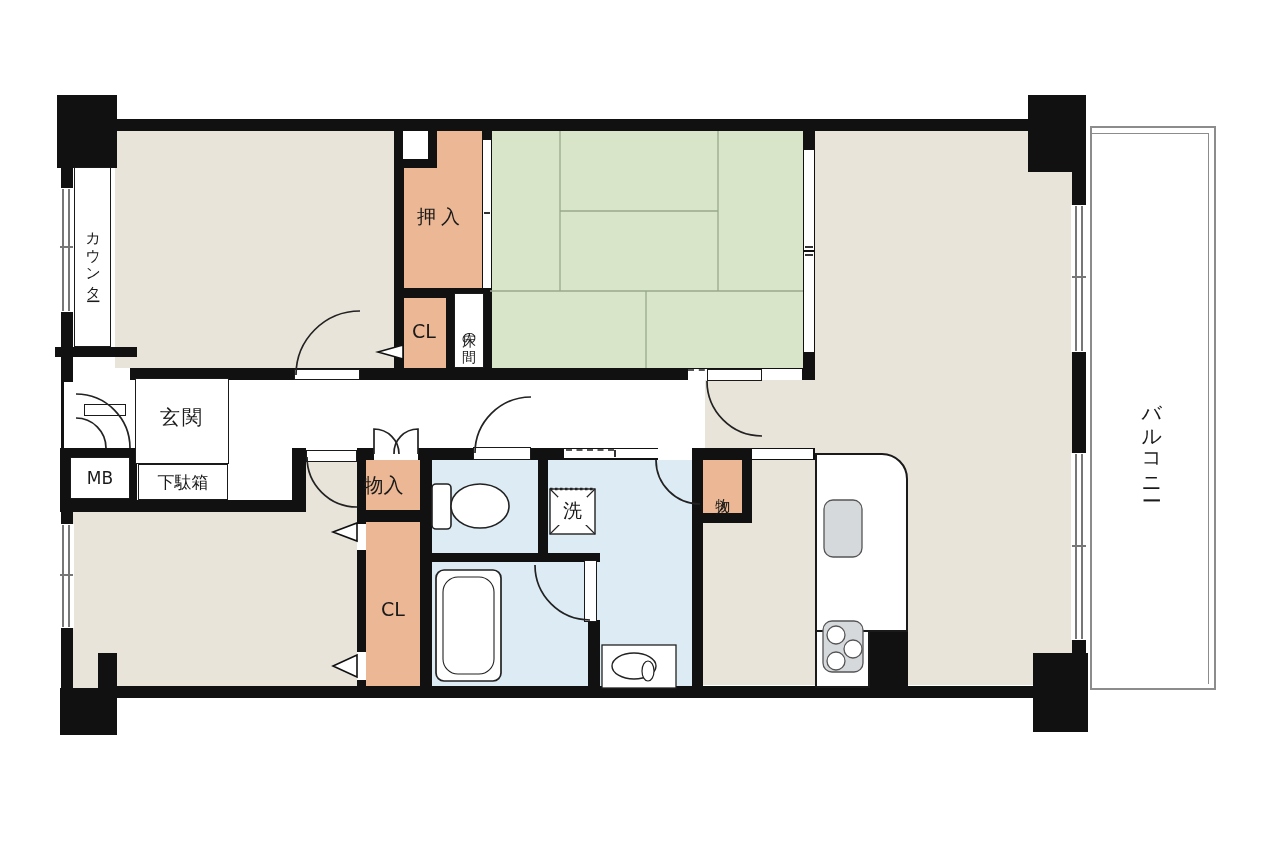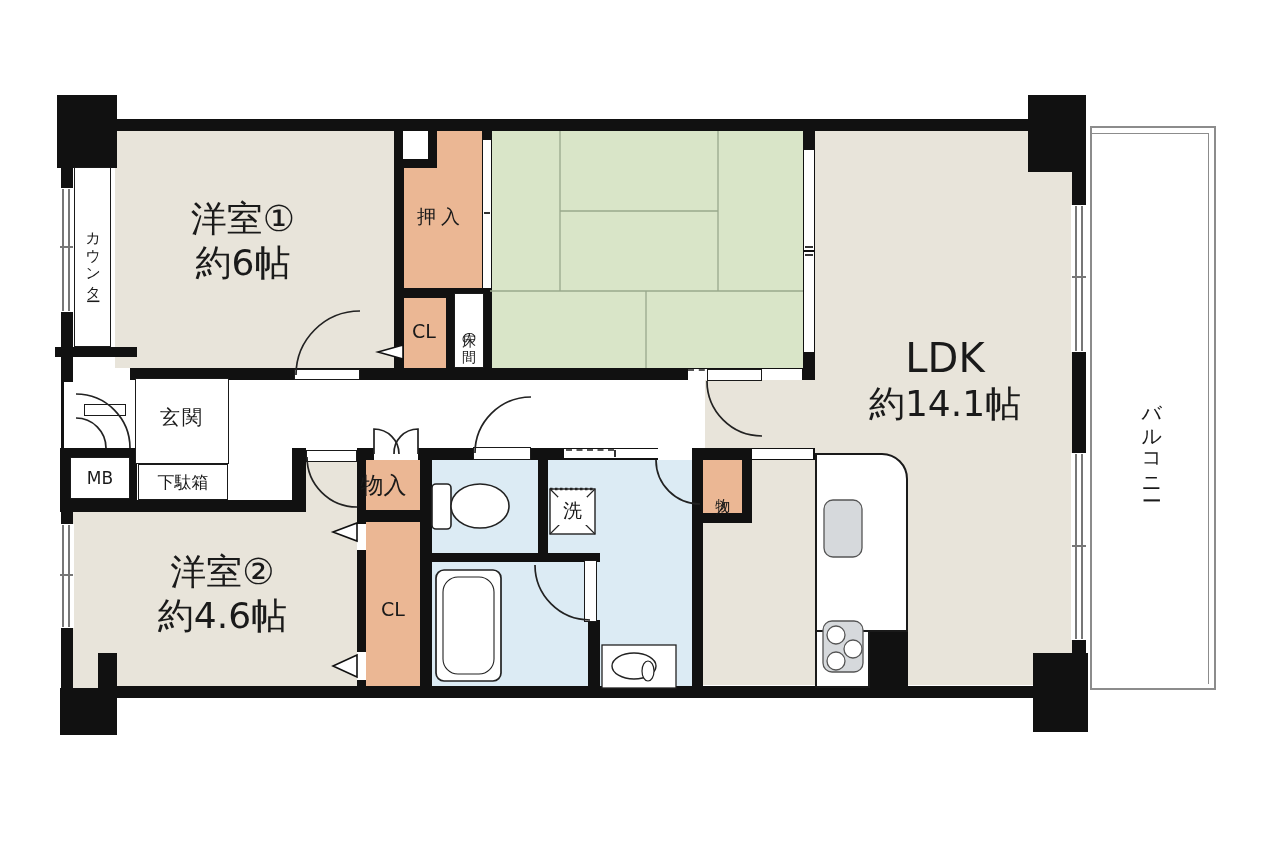--- a/index.html
+++ b/index.html
@@ -210,39 +210,27 @@
       <rect x="824" y="500" width="38" height="57" rx="9" fill="var(--kitchen_fixture)" stroke="#555" stroke-width="1.3"></rect>
     </g>
     <g>
       <rect x="823" y="621" width="40" height="51" rx="9" fill="var(--kitchen_fixture)" stroke="#555" stroke-width="1.3"></rect>
       <circle cx="836" cy="635" r="9" fill="#fff" stroke="#555" stroke-width="1.3"></circle>
       <circle cx="853" cy="649" r="9" fill="#fff" stroke="#555" stroke-width="1.3"></circle>
       <circle cx="836" cy="661" r="9" fill="#fff" stroke="#555" stroke-width="1.3"></circle>
     </g>
   </svg>
 
-  <div class="lbl" style="left:118px;top:196px;width:250px;height:90px;font-size:36px;flex-direction:column;">
-    <div>洋室①</div>
-    <div>約6帖</div>
-  </div>
-  <div class="lbl" style="left:845px;top:332px;width:200px;height:96px;flex-direction:column;">
-    <div style="font-size:40px;">LDK</div>
-    <div style="font-size:36px;">約14.1帖</div>
-  </div>
-  <div class="lbl" style="left:95px;top:548px;width:255px;height:92px;font-size:36px;flex-direction:column;">
-    <div>洋室②</div>
-    <div>約4.6帖</div>
-  </div>
 
   <div class="lbl" style="left:400px;top:202px;width:82px;height:30px;font-size:19px;letter-spacing:5px;">押入</div>
   <div class="lbl" style="left:400px;top:296px;width:48px;height:72px;font-size:19px;">CL</div>
   <div class="lbl vert" style="left:454px;top:296px;width:30px;height:70px;font-size:14px;letter-spacing:1px;">床の間</div>
   <div class="lbl" style="left:135px;top:402px;width:94px;height:30px;font-size:20px;letter-spacing:2px;">玄関</div>
   <div class="lbl" style="left:70px;top:457px;width:60px;height:42px;font-size:17px;">MB</div>
   <div class="lbl" style="left:138px;top:464px;width:90px;height:36px;font-size:17px;">下駄箱</div>
   <div class="lbl vert" style="left:76px;top:172px;width:34px;height:172px;font-size:15px;letter-spacing:1px;">カウンター</div>
-  <div class="lbl" style="left:366px;top:460px;width:35px;height:50px;font-size:23px;">物入</div>
+  <div class="lbl" style="left:366px;top:460px;width:35px;height:50px;font-size:20px;">物入</div>
   <div class="lbl vert" style="left:703px;top:460px;width:39px;height:53px;font-size:15px;letter-spacing:0;">物入</div>
   <div class="lbl" style="left:366px;top:590px;width:54px;height:40px;font-size:19px;">CL</div>
   <div class="lbl" style="left:558px;top:497px;width:29px;height:28px;font-size:19px;background:#fff;">洗</div>
   <div class="lbl vert" style="left:1130px;top:356px;width:44px;height:170px;font-size:20px;letter-spacing:2px;">バルコニー</div>
 
 </div>
 
 </body></html>

